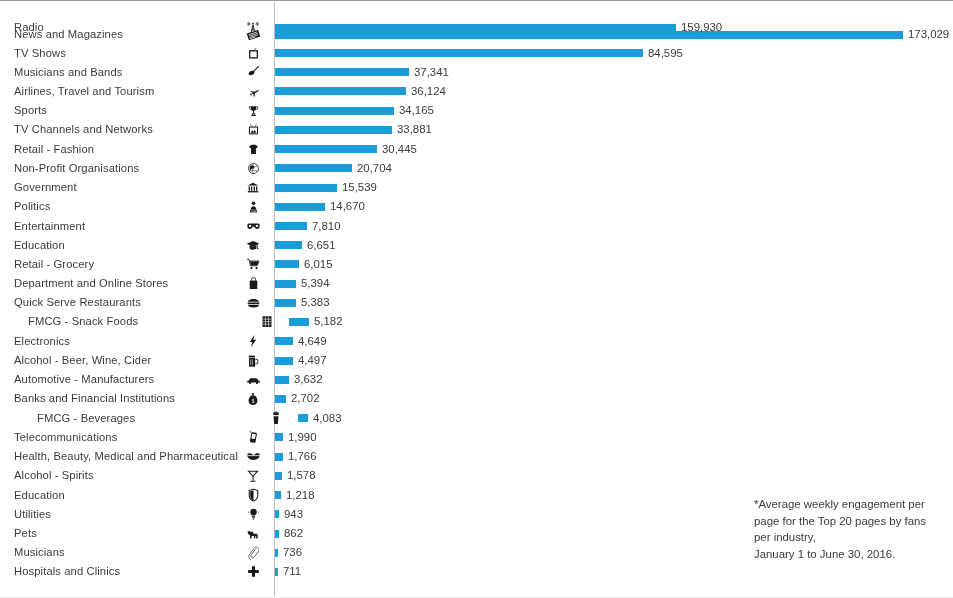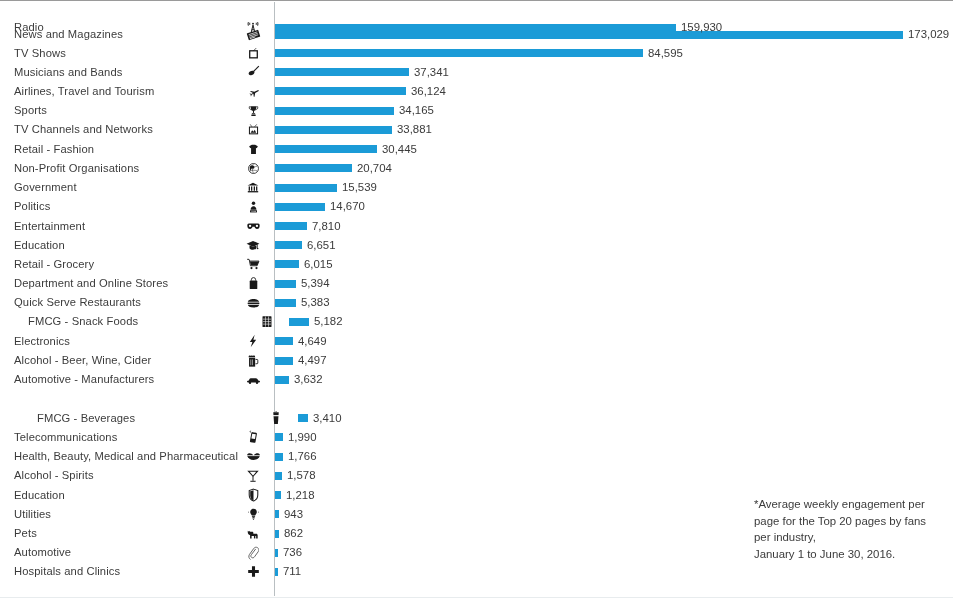--- a/index.html
+++ b/index.html
@@ -422,32 +422,46 @@
             <rect x="1.6" y="8" width="20.8" height="2.8" rx="1.3" fill="#1a1a1a"></rect>
             <circle cx="6.4" cy="11.4" r="1.9" fill="#1a1a1a"></circle>
             <circle cx="17.6" cy="11.4" r="1.9" fill="#1a1a1a"></circle>
           </svg>
         </div>
         <div class="bar-wrap">
           <div class="bar" style="width: 14px; background: rgb(27, 155, 215);"></div>
           <div class="bar-value">3,632</div>
         </div>
       </div>
+      <div class="row" style="top: 389.39px;">
+        <div class="cat-label">Banks and Financial Institutions</div>
+        <div class="cat-icon">
+          <svg width="12" height="14" viewBox="0 0 20 22">
+            <path d="M7.6 1.6h4.8l-1.6 3H9.2z" fill="#1a1a1a"></path>
+            <path d="M10 4.6c4.2 0 7.4 4.2 7.4 9.2 0 4.4-3 7-7.4 7s-7.4-2.6-7.4-7c0-5 3.2-9.2 7.4-9.2z" fill="#1a1a1a"></path>
+            <text x="10" y="17.6" font-size="9" fill="#fff" text-anchor="middle" font-family="Liberation Serif, serif">$</text>
+          </svg>
+        </div>
+        <div class="bar-wrap">
+          <div class="bar" style="width: 11px; background: rgb(27, 155, 215);"></div>
+          <div class="bar-value">2,702</div>
+        </div>
+      </div>
       <div class="row" style="top: 408.61px; margin-left: 23px;">
         <div class="cat-label">FMCG - Beverages</div>
         <div class="cat-icon">
           <svg width="10" height="14" viewBox="0 0 16 22">
             <path d="M3.6 1.6h8.8L11 20.4H5z" fill="#1a1a1a"></path>
             <path d="M7.6 1.6C7.2.6 8.4 0 9 1" fill="none" stroke="#1a1a1a" stroke-width="1.2"></path>
             <rect x="2.6" y="6.4" width="10.8" height="1.8" fill="#fff"></rect>
           </svg>
         </div>
         <div class="bar-wrap">
           <div class="bar" style="width: 10px; background: rgb(27, 155, 215);"></div>
-          <div class="bar-value">3,410</div>
+          <div class="bar-value">4,083</div>
         </div>
       </div>
       <div class="row" style="top: 427.83px;">
         <div class="cat-label">Telecommunications</div>
         <div class="cat-icon">
           <svg width="11" height="14" viewBox="0 0 18 22">
             <rect x="4.4" y="3.4" width="9.2" height="16.8" rx="1.8" fill="#1a1a1a" transform="rotate(10 9 11)"></rect>
             <rect x="6" y="6" width="6" height="8" fill="#fff" transform="rotate(10 9 11)"></rect>
             <path d="M4 3.6c-1-1.3-.4-2.6 1-2.6" fill="none" stroke="#1a1a1a" stroke-width="1.3"></path>
           </svg>
@@ -524,21 +538,21 @@
             <path d="M3 3.4l2.4 1.6V3.4l2 1.6h3.2c1.2 0 2 .8 2 2v1.6h4.8c1.6 0 2.6 1 2.6 2.6v5.4h-2.6v-4H9.6v4H7V11c-2.2-.4-4-2.4-4-5z" fill="#1a1a1a"></path>
             <rect x="13.6" y="12" width="2.4" height="4.6" fill="#1a1a1a"></rect>
           </svg>
         </div>
         <div class="bar-wrap">
           <div class="bar" style="width: 4px; background: rgb(27, 155, 215);"></div>
           <div class="bar-value">862</div>
         </div>
       </div>
       <div class="row" style="top: 543.15px;">
-        <div class="cat-label">Automotive</div>
+        <div class="cat-label">Musicians</div>
         <div class="cat-icon">
           <svg width="11" height="14" viewBox="0 0 18 22">
             <path d="M12.6 4.4L5.4 13.8c-1.2 1.6-.9 3.6.6 4.6 1.5 1 3.5.5 4.6-1.1l6.2-8.6c1.6-2.2 1-5-1.2-6.4-2.2-1.4-5-.7-6.4 1.6L2.4 13.4c-1.9 2.9-1.1 6.6 1.8 8.2" fill="none" stroke="#5a5a5a" stroke-width="1.5"></path>
           </svg>
         </div>
         <div class="bar-wrap">
           <div class="bar" style="width: 3px; background: rgb(27, 155, 215);"></div>
           <div class="bar-value">736</div>
         </div>
       </div>

